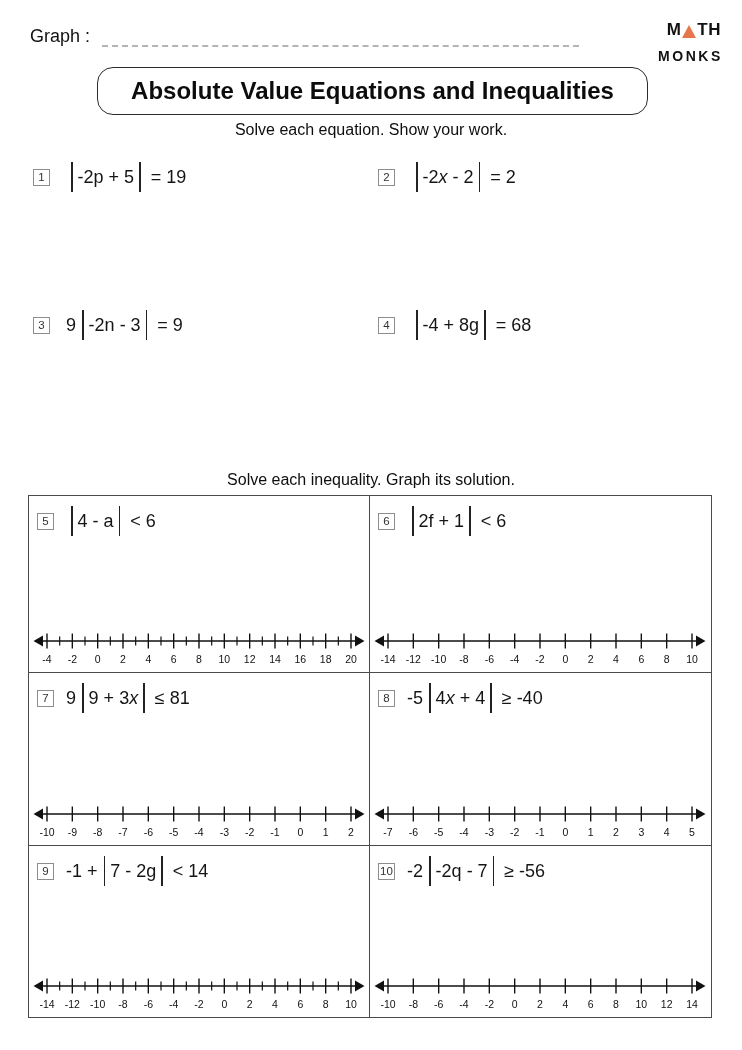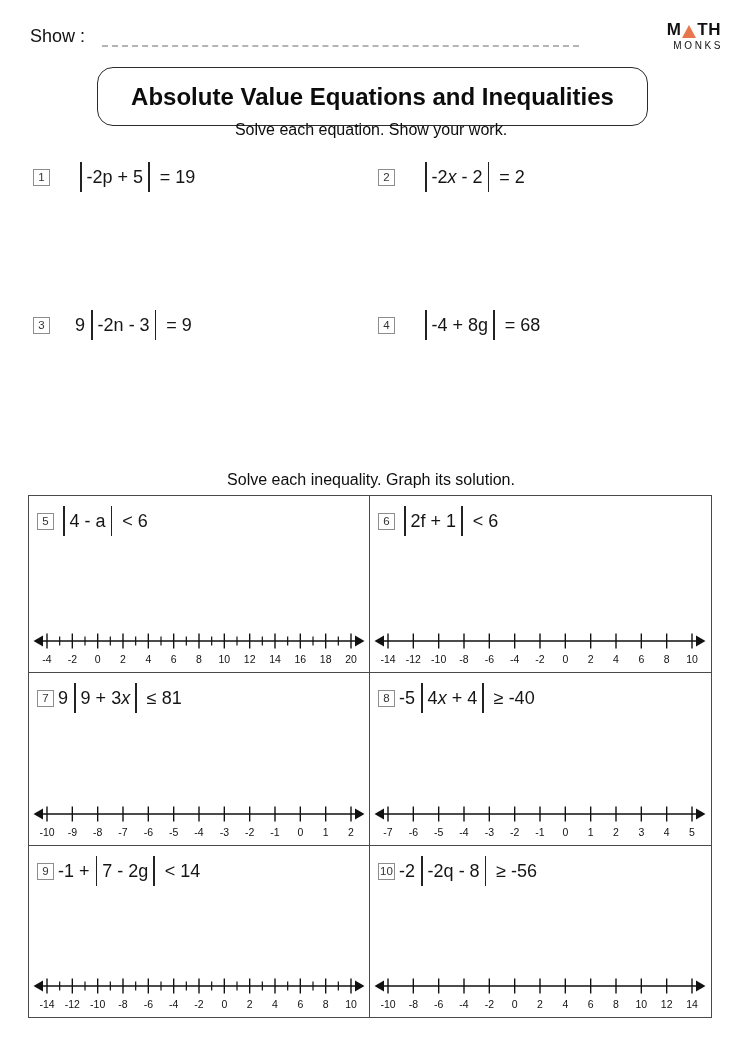--- a/index.html
+++ b/index.html
@@ -11,41 +11,41 @@
 
   
   .name-label { position:absolute; left:30px; top:26px; font-size:18px; color:#111; }
   .name-line  { position:absolute; left:102px; top:29px; width:477px; height:18px;
                 border-bottom:2px dashed #b4b4b4; }
   .logo { position:absolute; right:21px; top:21px; text-align:right; }
   .logo-top { display:flex; align-items:flex-end; justify-content:flex-end;
               font-size:17px; font-weight:700; letter-spacing:.5px; color:#111; line-height:1; }
   .tri { width:0; height:0; border-left:7px solid transparent; border-right:7px solid transparent;
          border-bottom:13px solid #e8764c; display:inline-block; margin:0 1px; }
-  .logo-bottom { font-size:10px; font-weight:400; letter-spacing:2.6px; color:#111;
-                 margin-top:2px; margin-right:-2px; }
+  .logo-bottom { font-size:14px; font-weight:700; letter-spacing:2.6px; color:#111;
+                 margin-top:10px; margin-right:-2px; }
 
   
-  .title-box { position:absolute; left:97px; top:67px; width:551px; height:59px;
+  .title-box { position:absolute; left:97px; top:67px; width:551px; height:48px;
                border:1.6px solid #2b2b2b; border-radius:16px;
                display:flex; align-items:center; justify-content:center; background:#fff; }
   .title-text { font-size:24px; font-weight:700; white-space:nowrap; color:#0c0c0c; }
 
   .instruction { position:absolute; left:0; width:100%; text-align:center;
                  font-size:16px; font-weight:500; color:#0e0e0e; }
   #instr1 { top:121px; }
   #instr2 { top:456px;margin-top:15px; }
 
   
   .problem { display:flex; align-items:center; font-size:18px; color:#151515; }
   .pnum { width:17px; height:17px; border:1px solid #8d8d8d; flex:none;
           display:flex; align-items:center; justify-content:center;
           font-size:11.5px; color:#333; background:#fff; }
-  .eq { display:flex; align-items:center; margin-left:25px; white-space:pre; }
-  .cell .eq { margin-left:4px; }
+  .eq { display:flex; align-items:center; margin-left:16px; white-space:pre; }
+  .cell .eq { margin-left:12px; }
   .bar { width:1.6px; height:30px; background:#222; margin:0 5px; flex:none; }
   .prefix { margin-right:1px; }
   .rhs { margin-left:5px;text-align:right; }
   .vx { font-style:italic; }
 
   .ep { position:absolute; height:30px; }
   #ep0 { left:33px;  top:162px; }
   #ep1 { left:378px; top:162px; }
   #ep2 { left:33px;  top:310px; }
   #ep3 { left:378px; top:310px; }
@@ -58,21 +58,21 @@
           padding:10px 6px 0 8px; }
   .cell:nth-child(2n) { border-right:none; }
   .cell:nth-child(n+5) { border-bottom:none; }
   .numberline { position:absolute; left:4px; bottom:4px; }
 </style>
 </head>
 <body>
 
 <div class="page">
 
-  <span class="name-label">Show :</span>
+  <span class="name-label">Graph :</span>
   <div class="name-line"></div>
 
   <div class="logo">
     <div class="logo-top">
       <span>M</span>
       <span class="tri" style="border-bottom-color: rgb(232, 118, 76);"></span>
       <span>TH</span>
     </div>
     <div class="logo-bottom">MONKS</div>
   </div>
@@ -308,21 +308,21 @@
           <line x1="292.67" y1="5.5" x2="292.67" y2="20.5" stroke="#111111" stroke-width="1.4"></line>
           <text x="292.67" y="34.5" font-size="10.5" text-anchor="middle" fill="#111111" font-family="Liberation Sans, sans-serif">8</text>
           <line x1="305.33" y1="8.5" x2="305.33" y2="17.5" stroke="#111111" stroke-width="1.2"></line>
           <line x1="318.00" y1="5.5" x2="318.00" y2="20.5" stroke="#111111" stroke-width="1.4"></line>
           <text x="318.00" y="34.5" font-size="10.5" text-anchor="middle" fill="#111111" font-family="Liberation Sans, sans-serif">10</text>
         </svg>
     </div>
     <div class="cell">
       <div class="problem">
           <span class="pnum">10</span>
-          <span class="eq"><span class="prefix">-2</span><span class="bar"></span><span>-2q - 8</span><span class="bar"></span><span class="rhs">≥ -56</span></span>
+          <span class="eq"><span class="prefix">-2</span><span class="bar"></span><span>-2q - 7</span><span class="bar"></span><span class="rhs">≥ -56</span></span>
         </div>
       <svg class="numberline" width="332" height="40" viewBox="0 0 332 40">
           <line x1="7" y1="13" x2="325" y2="13" stroke="#111111" stroke-width="1.6"></line>
           <polygon points="0.5,13 10,7.5 10,18.5" fill="#111111"></polygon>
           <polygon points="331.5,13 322,7.5 322,18.5" fill="#111111"></polygon>
           <line x1="14.00" y1="5.5" x2="14.00" y2="20.5" stroke="#111111" stroke-width="1.4"></line>
           <text x="14.00" y="34.5" font-size="10.5" text-anchor="middle" fill="#111111" font-family="Liberation Sans, sans-serif">-10</text>
           <line x1="39.33" y1="5.5" x2="39.33" y2="20.5" stroke="#111111" stroke-width="1.4"></line>
           <text x="39.33" y="34.5" font-size="10.5" text-anchor="middle" fill="#111111" font-family="Liberation Sans, sans-serif">-8</text>
           <line x1="64.67" y1="5.5" x2="64.67" y2="20.5" stroke="#111111" stroke-width="1.4"></line>

